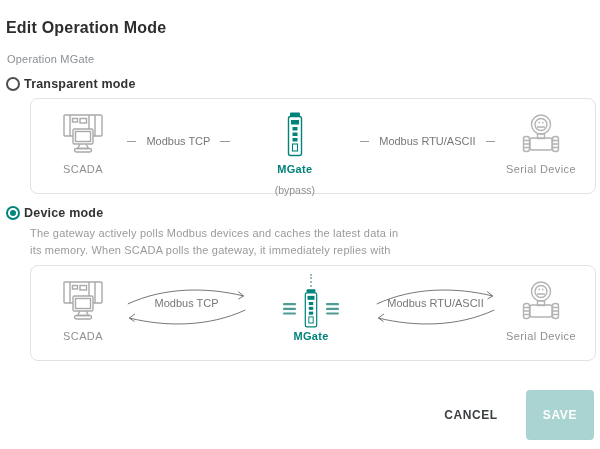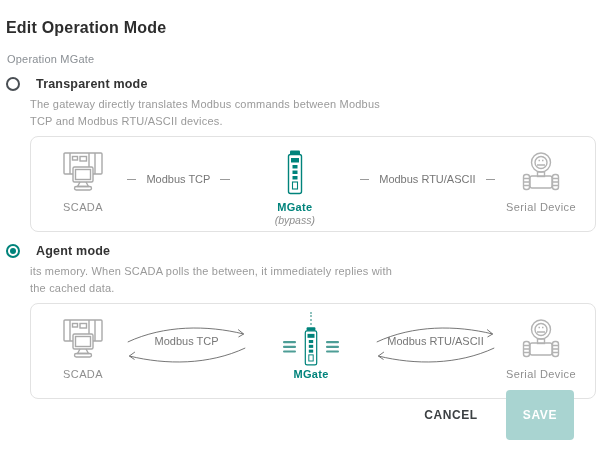--- a/index.html
+++ b/index.html
@@ -19,21 +19,21 @@
   .dialog{position:absolute;inset:0;padding:0;}
   .title{
     font-size:16px;font-weight:700;color:#2d2d2d;
     margin:19px 0 0 6px;letter-spacing:.2px;
   }
   .section-label{
     font-size:11px;color:#8a8f94;margin:16px 0 0 7px;letter-spacing:.2px;
   }
   .option{margin-top:12px;}
   .option-header{
-    display:flex;align-items:center;gap:16px;margin-left:6px;cursor:pointer;
+    display:flex;align-items:center;gap:4px;margin-left:6px;cursor:pointer;
   }
   .radio{
     width:14px;height:14px;border-radius:50%;
     border:2px solid #4a4f54;background:#fff;position:relative;flex:none;
   }
   .radio.checked{border-color:var(--accent);}
   .radio.checked::after{
     content:"";position:absolute;inset:2px;border-radius:50%;background:var(--accent);
   }
   .option-label{font-size:12.5px;font-weight:700;color:#333;letter-spacing:.2px;}
@@ -45,37 +45,37 @@
     border:1px solid #e2e2e2;border-radius:8px;background:#fff;
     display:flex;align-items:flex-start;padding:9px 14px 0 14px;
   }
   .node{display:flex;flex-direction:column;align-items:center;flex:none;}
   .node.w-scada{width:76px;}
   .node.w-mgate{width:118px;align-items:center;}
   .node.w-serial{width:80px;}
   .icon-wrap{height:54px;display:flex;align-items:center;justify-content:center;position:relative;}
   .node-label{font-size:11px;color:#8f8f8f;letter-spacing:.4px;margin-top:1px;}
   .mgate-label{font-size:11px;font-weight:700;color:var(--accent);letter-spacing:.3px;margin-top:1px;}
-  .mgate-sub{font-size:10.5px;color:#8f8f8f;margin-top:1px;white-space:nowrap;font-style:italic;}
+  .mgate-sub{font-size:10.5px;color:#8f8f8f;margin-top:9px;white-space:nowrap;}
   .mgate-stack{display:flex;flex-direction:column;align-items:center;}
   .dotted-stub{width:0;height:13px;border-left:2px dotted #8fc2bd;margin-bottom:1px;}
   .cache-row{display:flex;align-items:center;gap:5px;}
   
   .link{flex:1 1 auto;display:flex;align-items:center;margin:27px 6px 0 6px;min-width:0;}
   .link .seg{flex:1;height:1px;background:#9b9b9b;}
   .link .link-label{font-size:11px;color:#777;margin:0 10px;white-space:nowrap;}
   
   .curve-link{flex:1 1 auto;position:relative;height:48px;margin:4px 2px 0 2px;min-width:0;}
   .curve-link svg{width:100%;height:48px;display:block;}
   .curve-link .link-label{
     position:absolute;left:50%;top:50%;transform:translate(-50%,-50%);
     font-size:11px;color:#777;white-space:nowrap;
   }
   .footer{
-    position:absolute;right:26px;bottom:9px;display:flex;align-items:center;gap:26px;
+    position:absolute;right:6px;bottom:9px;display:flex;align-items:center;gap:26px;
   }
   .btn-cancel{
     background:none;border:none;font-family:inherit;
     font-size:12px;font-weight:700;color:#3c4043;letter-spacing:.6px;cursor:pointer;padding:6px 2px;
   }
   .btn-save{
     background:var(--save-bg);border:none;font-family:inherit;
     font-size:12px;font-weight:700;color:#ffffff;letter-spacing:.6px;
     padding:18px 17px;border-radius:4px;cursor:pointer;
   }
@@ -86,24 +86,20 @@
 
 <div class="dialog">
 
   <div class="title">Edit Operation Mode</div>
   <div class="section-label">Operation MGate</div>
 
   <div class="option">
     <div class="option-header">
       <span class="radio"></span>
       <span class="option-label">Transparent mode</span>
-    </div>
-    <div class="option-desc">
-      <div>The gateway directly translates Modbus commands between Modbus</div>
-      <div>TCP and Modbus RTU/ASCII devices.</div>
     </div>
 
     <div class="diagram">
 
       <div class="node w-scada">
         <div class="icon-wrap">
           <span>
             <svg width="50" height="46" viewBox="0 0 50 46" fill="none" stroke="#a9a9a9" stroke-width="1.4">
               <rect x="6" y="3" width="38" height="21" rx="1"></rect>
               <path d="M12 3v21 M31 3v21 M37 3v21"></path>
@@ -165,25 +161,25 @@
           </span>
         </div>
         <div class="node-label">Serial Device</div>
       </div>
     </div>
   </div>
 
   <div class="option">
     <div class="option-header">
       <span class="radio checked"></span>
-      <span class="option-label">Agent mode</span>
+      <span class="option-label">Device mode</span>
     </div>
     <div class="option-desc">
-      <div>its memory. When SCADA polls the between, it immediately replies with</div>
-      <div>the cached data.</div>
+      <div>The gateway actively polls Modbus devices and caches the latest data in</div>
+      <div>its memory. When SCADA polls the gateway, it immediately replies with</div>
     </div>
 
     <div class="diagram">
 
       <div class="node w-scada">
         <div class="icon-wrap">
           <span>
             <svg width="50" height="46" viewBox="0 0 50 46" fill="none" stroke="#a9a9a9" stroke-width="1.4">
               <rect x="6" y="3" width="38" height="21" rx="1"></rect>
               <path d="M12 3v21 M31 3v21 M37 3v21"></path>

